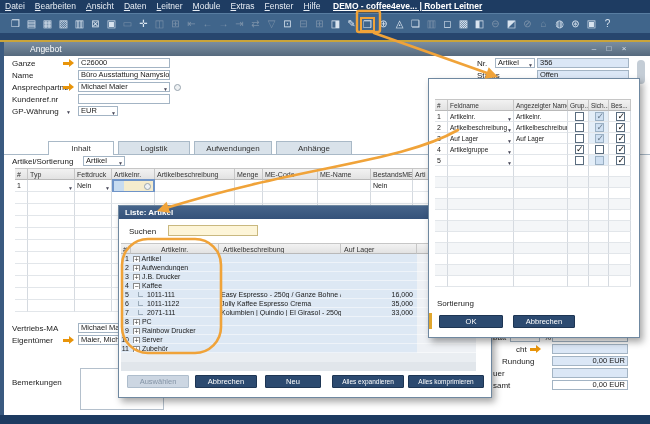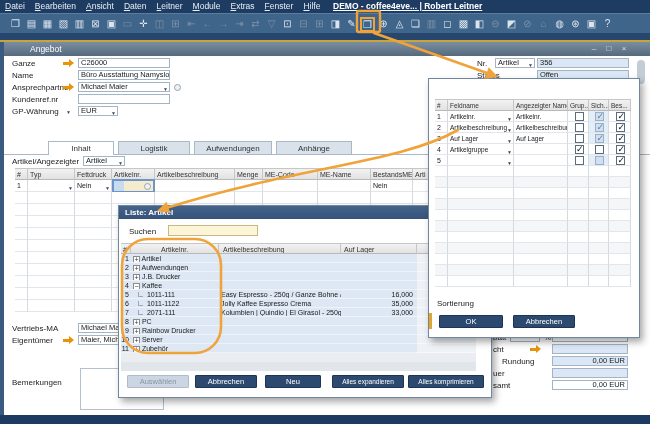--- a/index.html
+++ b/index.html
@@ -148,21 +148,21 @@
 <div class="inp blue" style="left:537px;top:70px;width:92px;">Offen</div>
 <div class="scrollthumb" style="left:637px;top:60px;width:8px;height:24px;"></div>
 
 <div id="tabs">
     <div class="tab active" style="left: 48px; width: 66px;">Inhalt</div>
     <div class="tab" style="left: 118px; width: 72px;">Logistik</div>
     <div class="tab" style="left: 194px; width: 78px;">Aufwendungen</div>
     <div class="tab" style="left: 276px; width: 76px;">Anhänge</div>
   </div>
 <div id="tabline" class="abs"></div>
-<div class="lbl" style="left:12px;top:157px;">Artikel/Angezeigter</div>
+<div class="lbl" style="left:12px;top:157px;">Artikel/Sortierung</div>
 <div class="sel" style="left:83px;top:156px;width:42px;"><span>Artikel</span><span class="dn">▼</span></div>
 
 <div id="items-table">
     <div class="thcell" style="left: 15px; top: 168px; width: 13px;">#</div>
     <div class="thcell" style="left: 28px; top: 168px; width: 47px;">Typ</div>
     <div class="thcell" style="left: 75px; top: 168px; width: 37px;">Fettdruck</div>
     <div class="thcell" style="left: 112px; top: 168px; width: 43px;">Artikelnr.</div>
     <div class="thcell" style="left: 155px; top: 168px; width: 80px;">Artikelbeschreibung</div>
     <div class="thcell" style="left: 235px; top: 168px; width: 28px;">Menge</div>
     <div class="thcell" style="left: 263px; top: 168px; width: 55px;">ME-Code</div>
@@ -292,21 +292,21 @@
 <div class="oarrow" style="left:63px;top:336px;"></div>
 <div class="inp" style="left:78px;top:335px;width:92px;">Maier, Michae</div>
 <div class="lbl" style="left:12px;top:378px;">Bemerkungen</div>
 <div style="position:absolute;left:80px;top:368px;width:84px;height:42px;border:1px solid #b4c0cc;background:#fff;"></div>
 
 <div id="totals">
     <div class="lbl" style="left: 493px; top: 333px;">batt</div>
     <div class="inp" style="left: 510px; top: 332px; width: 30px;"></div>
     <div class="lbl" style="left: 544px; top: 333px;">%</div>
     <div class="inp right" style="left: 552px; top: 332px; width: 76px;"></div>
-    <div class="lbl" style="left: 493px; top: 345px;">cht</div>
+    <div class="lbl" style="left: 516px; top: 345px;">cht</div>
     <div class="oarrow" style="left: 530px; top: 345px;"></div>
     <div class="inp right blue" style="left: 552px; top: 344px; width: 76px;"></div>
     <div class="lbl" style="left: 502px; top: 357px;">Rundung</div>
     <div class="inp right blue" style="left: 552px; top: 356px; width: 76px;">0,00 EUR</div>
     <div class="lbl" style="left: 493px; top: 369px;">uer</div>
     <div class="inp right blue" style="left: 552px; top: 368px; width: 76px;"></div>
     <div class="lbl" style="left: 493px; top: 381px;">samt</div>
     <div class="inp right" style="left: 552px; top: 380px; width: 76px;">0,00 EUR</div>
   </div>
 

